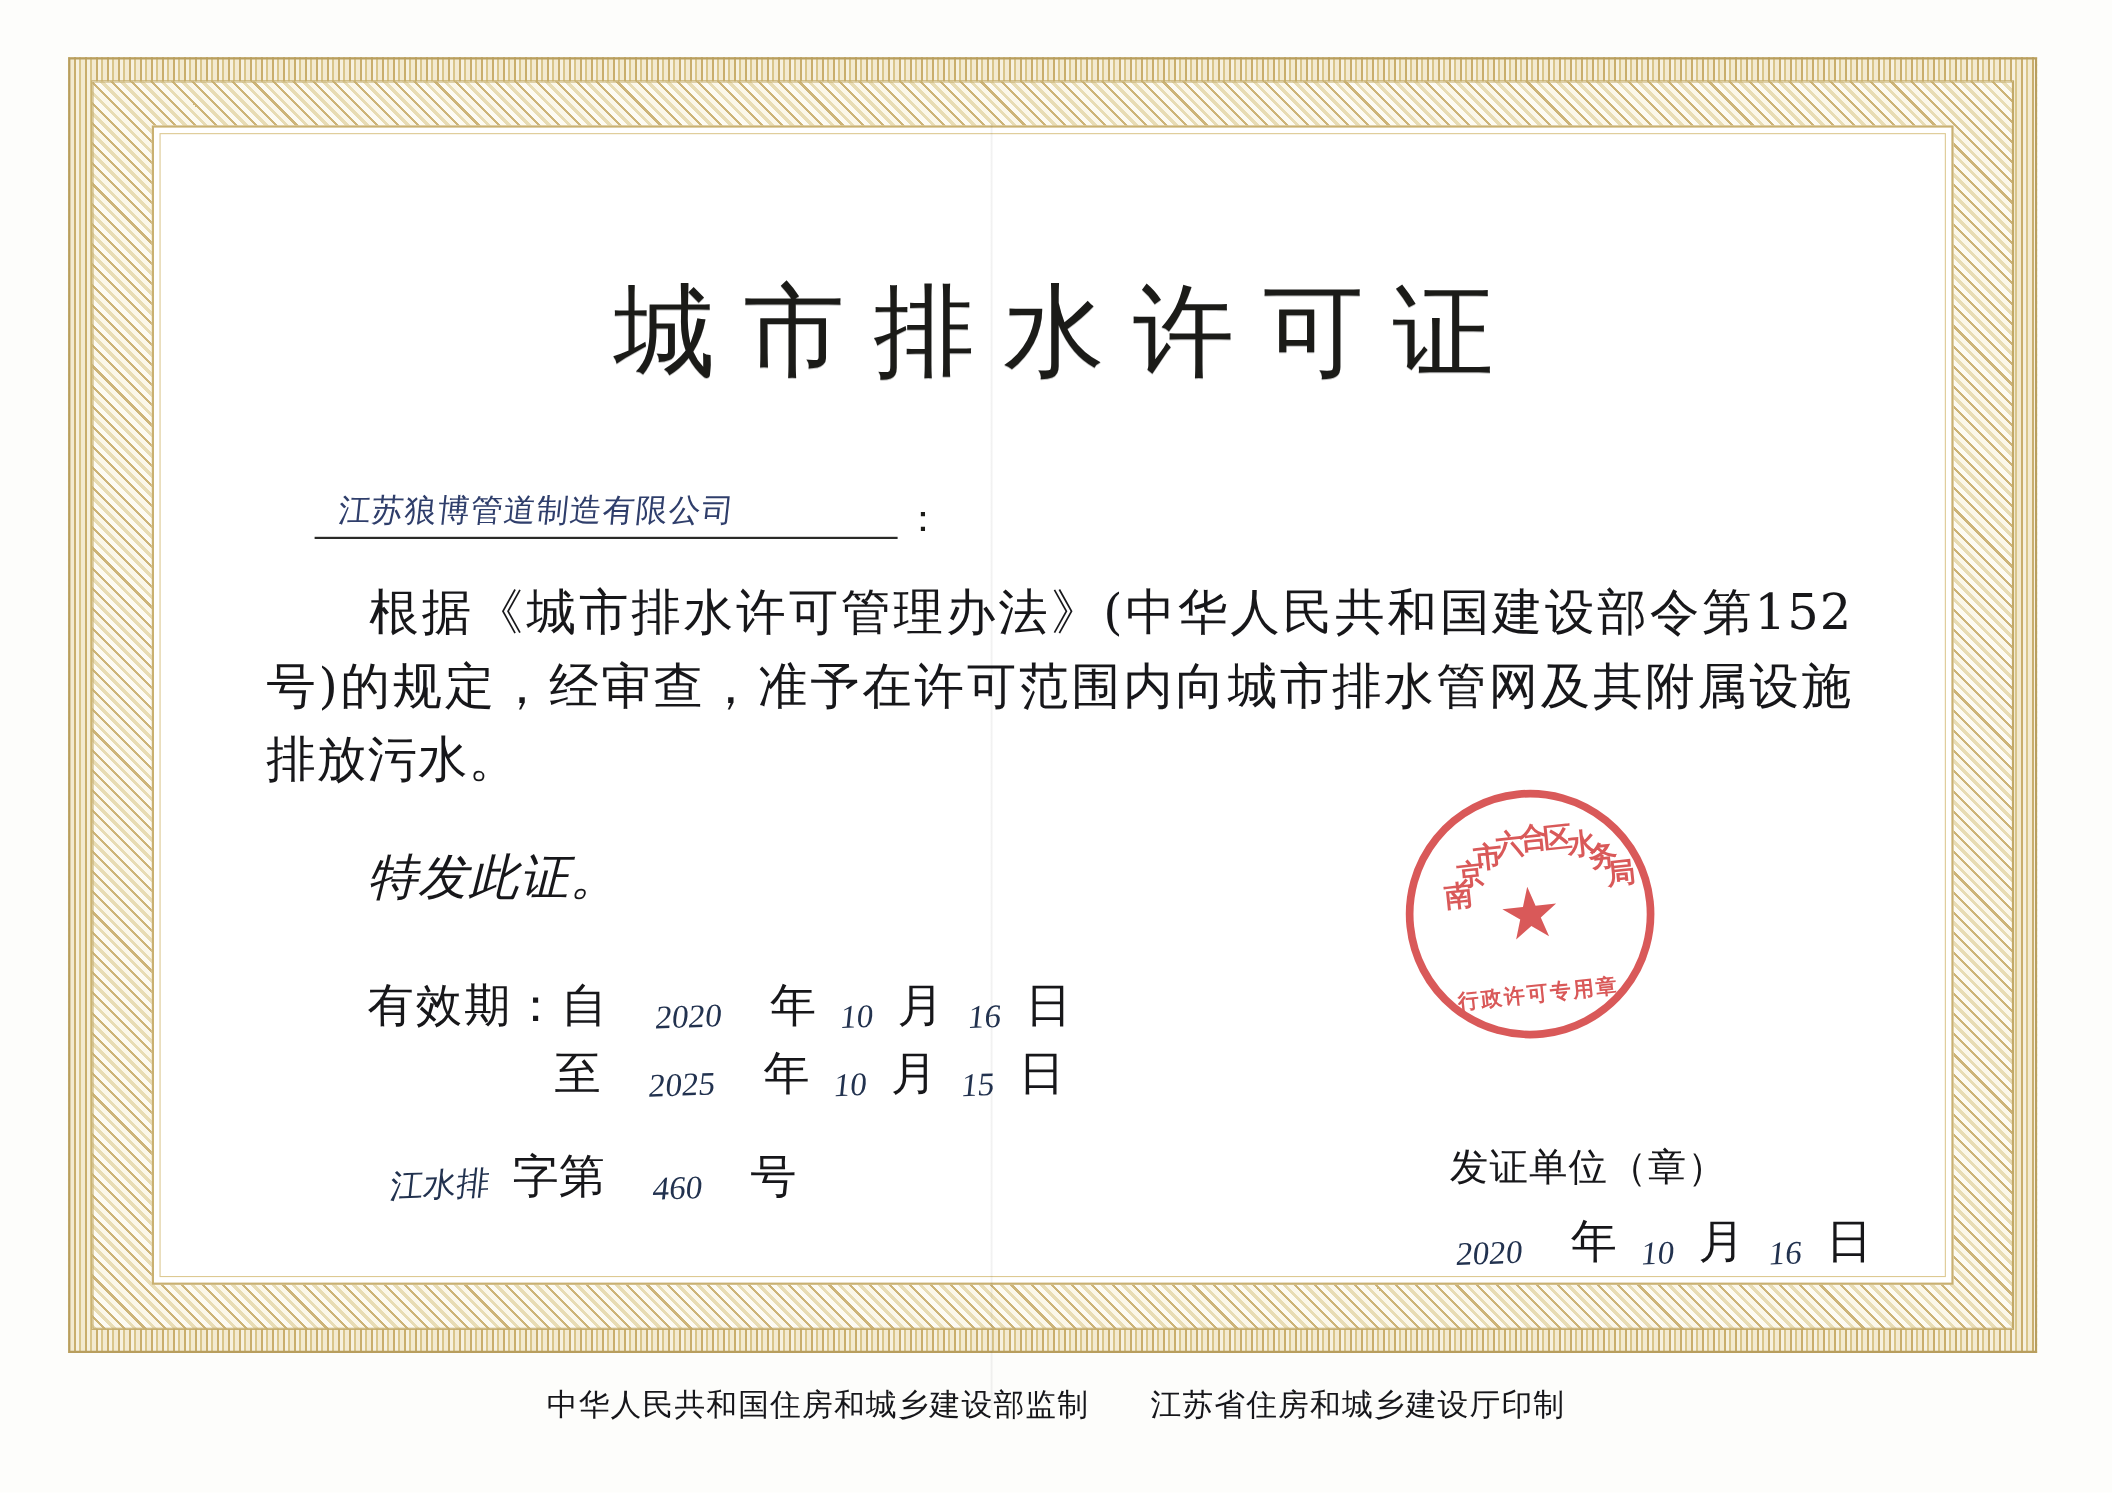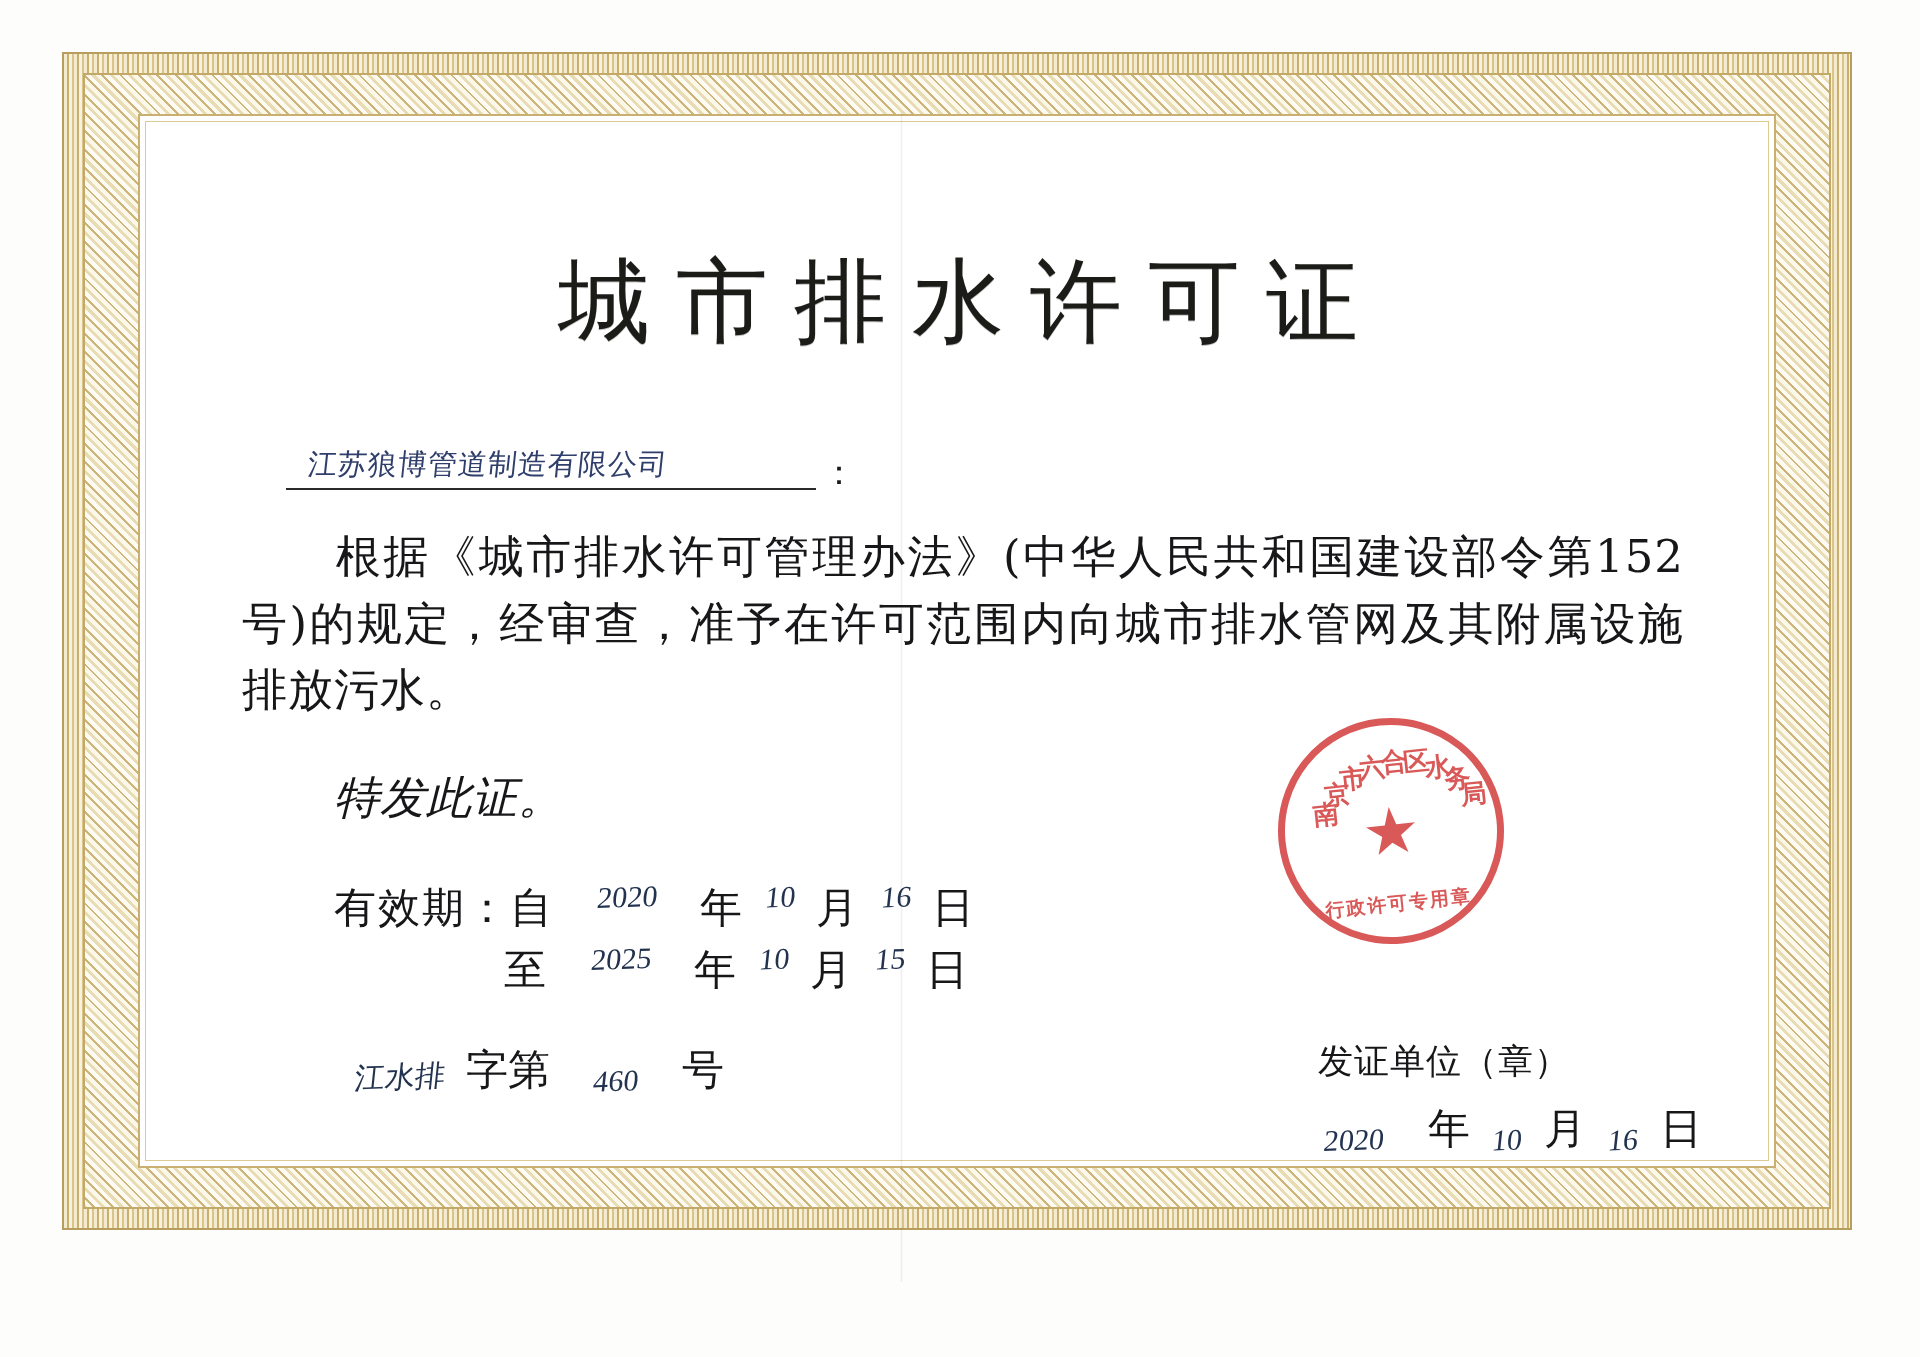--- a/index.html
+++ b/index.html
@@ -160,20 +160,21 @@
   
   #validity {
     margin-top: 52px;
     padding-left: 132px;
     font-family: "DejaVu Serif", "Liberation Serif", serif;
     font-size: 42px;
     color: #17171a;
   }
   .valid-line {
     display: flex;
+    align-items: flex-end;
     height: 62px;
   }
   .valid-line .lead { letter-spacing: 2px; }
   .valid-line .lead2 { padding-left: 170px; }
   .hw {
     font-family: "Liberation Serif", serif;
     font-size: 30px;
     color: #22324f;
     transform: skewX(-8deg) rotate(-2deg);
     display: inline-block;
@@ -369,14 +370,19 @@
       <span style="transform:rotate(-2deg) translate(0,-86px) rotate(2deg);">合</span>
       <span style="transform:rotate(13deg) translate(0,-86px) rotate(-13deg);">区</span>
       <span style="transform:rotate(28deg) translate(0,-86px) rotate(-28deg);">水</span>
       <span style="transform:rotate(43deg) translate(0,-86px) rotate(-43deg);">务</span>
       <span style="transform:rotate(58deg) translate(0,-86px) rotate(-58deg);">局</span>
     </div>
     <div class="seal-star">★</div>
     <div class="seal-bottom">行政许可专用章</div>
   </div>
 
+  <div id="footer">
+    <span>中华人民共和国住房和城乡建设部监制</span>
+    <span class="foot-gap"></span>
+    <span>江苏省住房和城乡建设厅印制</span>
+  </div>
 
 </div>
 
 </body></html>

